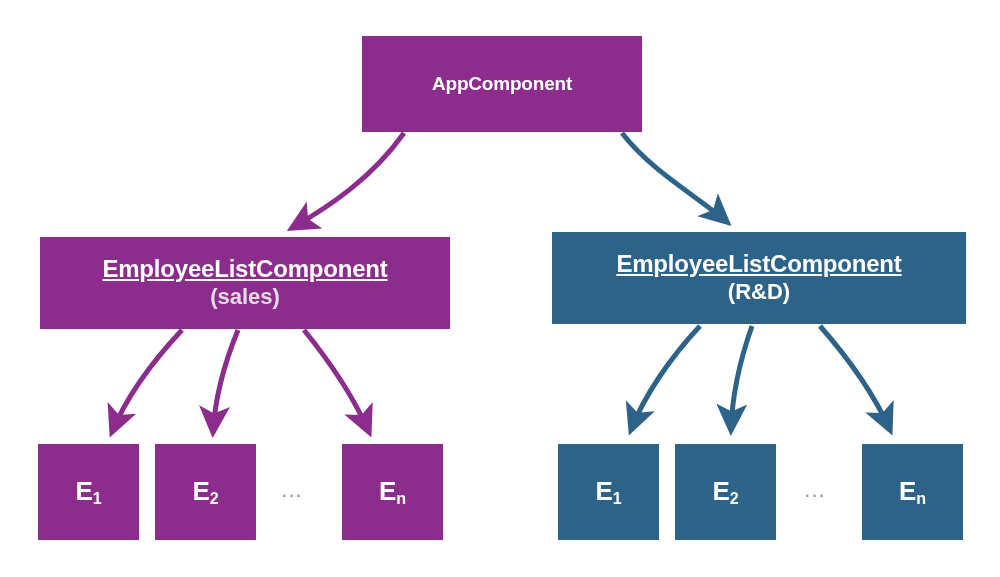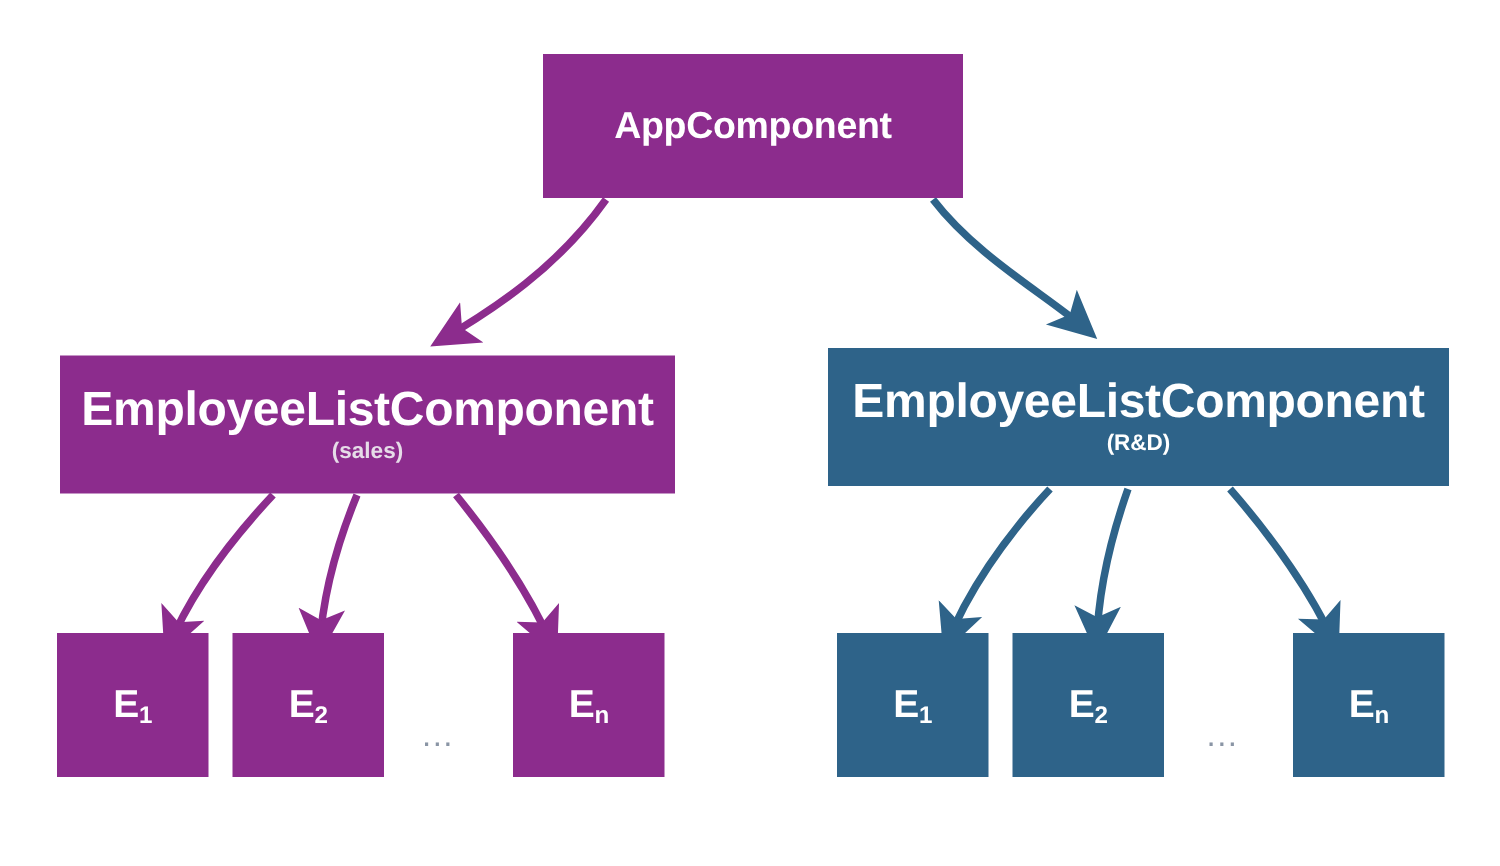--- a/index.html
+++ b/index.html
@@ -34,61 +34,61 @@
     color: #ffffff;
   }
   .node-title {
     font-weight: bold;
     letter-spacing: -0.2px;
     line-height: 1.05;
     white-space: nowrap;
   }
   .node-sub {
     font-weight: bold;
-    font-size: 15px;
+    font-size: 22px;
     line-height: 1.2;
     margin-top: 3px;
     color: #e6dce8;
     white-space: nowrap;
   }
   .node-sub.blue-sub {
     color: #ffffff;
   }
 
   
   #node-app {
     left: 362px;
     top: 36px;
     width: 280px;
     height: 96px;
     background: #8c2c8d;
   }
-  #node-app .node-title { font-size: 25px; }
+  #node-app .node-title { font-size: 19px; }
 
   
   .parent {
     height: 92px;
   }
   #node-parent-sales {
     left: 40px;
     top: 237px;
     width: 410px;
     background: #8c2c8d;
   }
   #node-parent-rnd {
     left: 552px;
     top: 232px;
     width: 414px;
     background: #2e6389;
   }
-  .parent .node-title { font-size: 32px; }
+  .parent .node-title { font-size: 24px; text-decoration: underline; }
 
   
   .leaf {
-    top: 422px;
+    top: 444px;
     width: 101px;
     height: 96px;
   }
   .leaf .node-title {
     font-size: 26px;
   }
   .leaf sub {
     font-size: 0.62em;
     vertical-align: baseline;
     position: relative;

